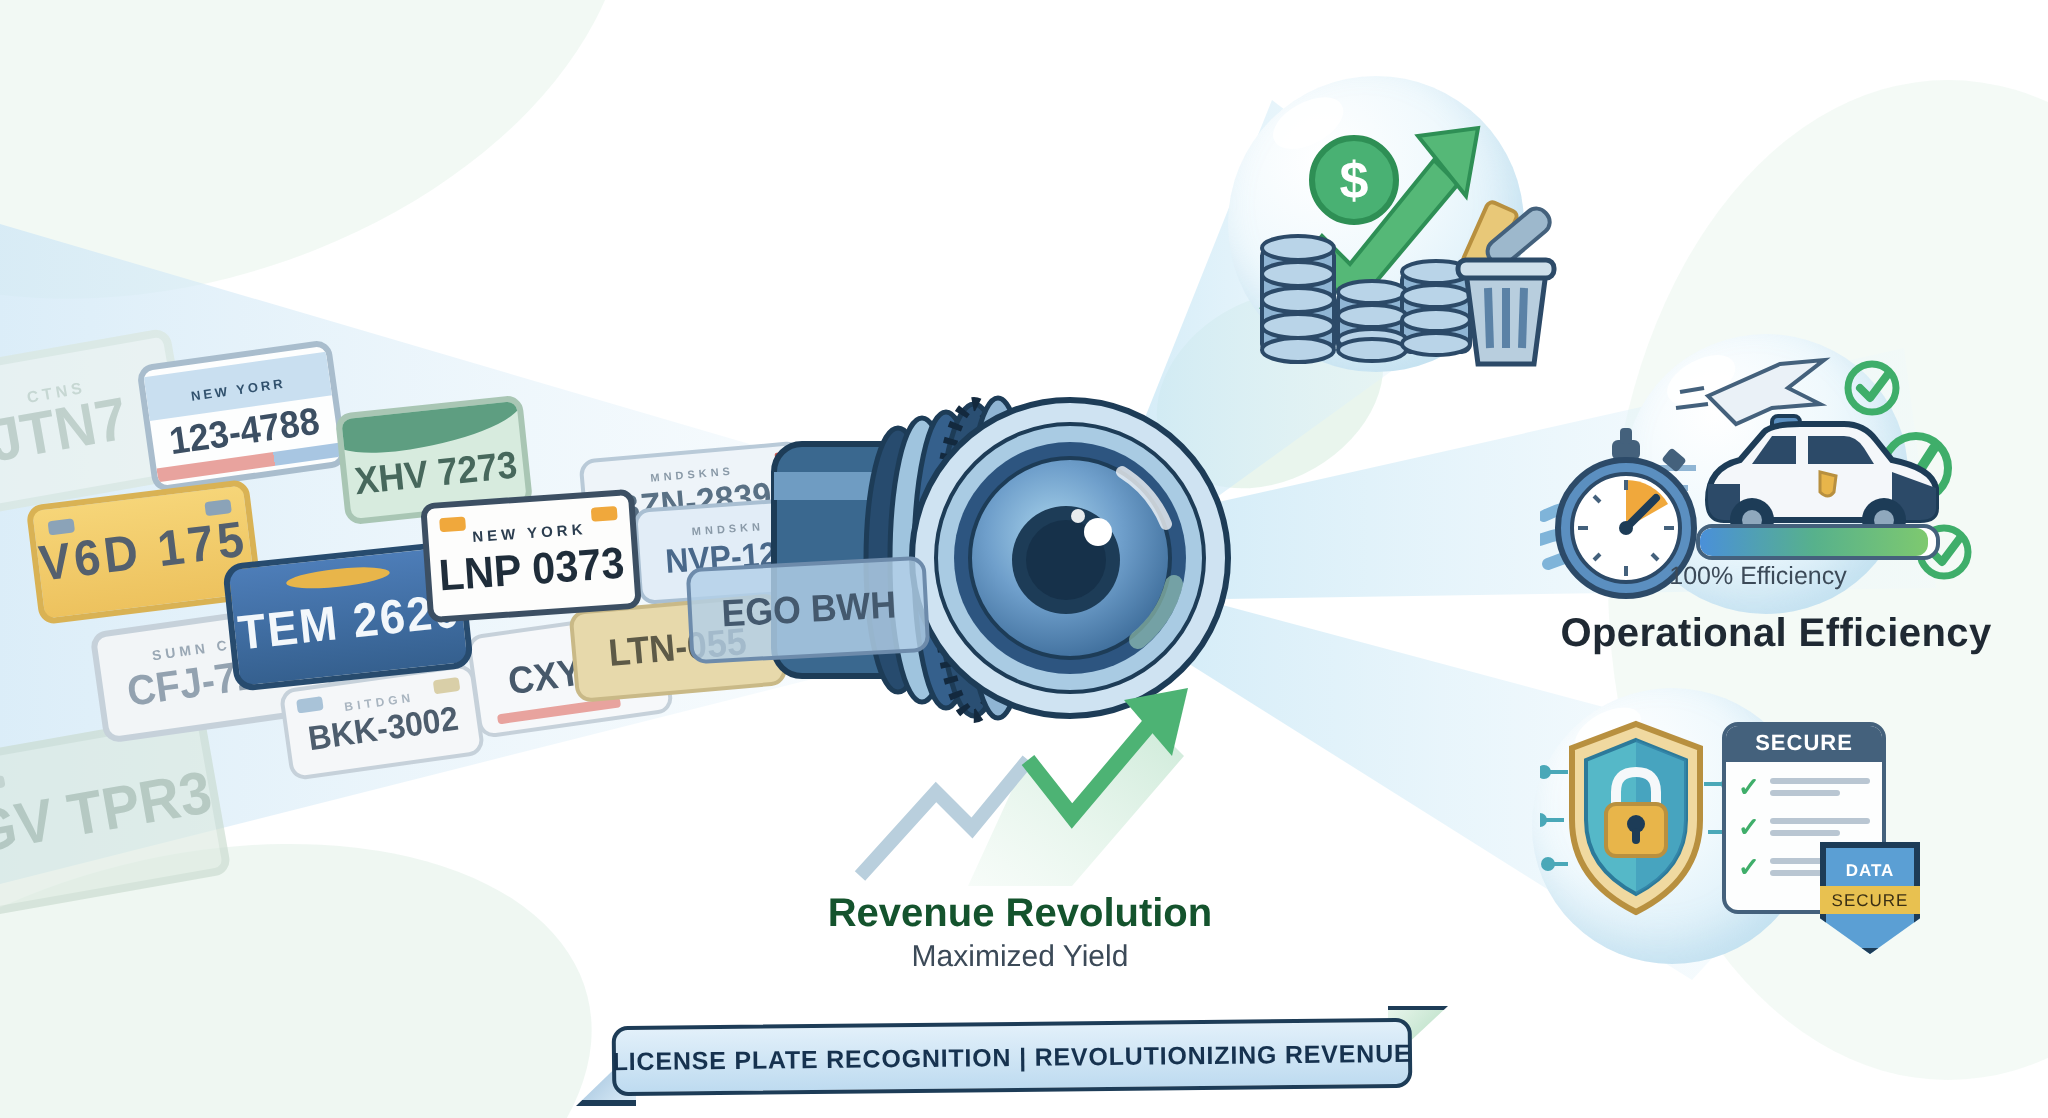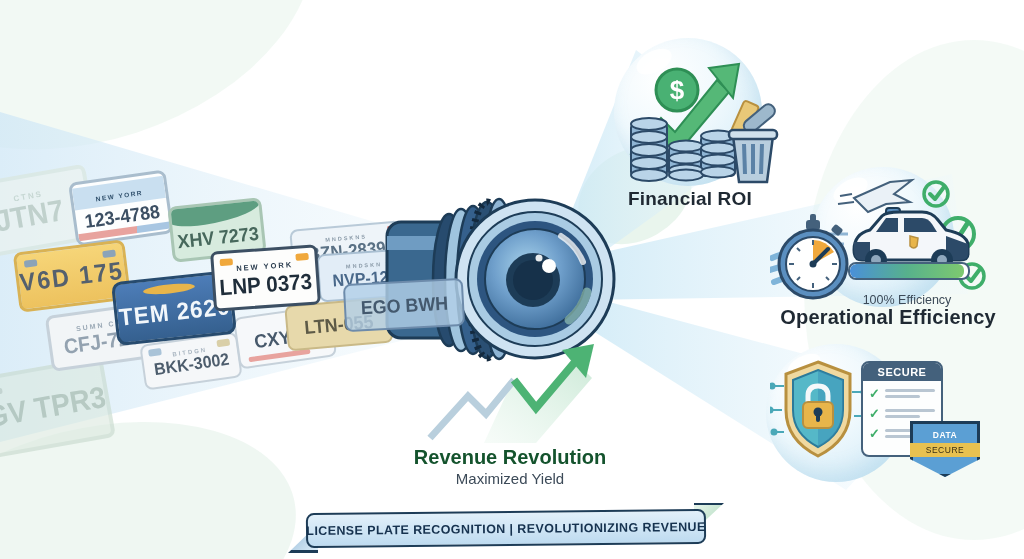--- a/index.html
+++ b/index.html
@@ -89,34 +89,34 @@
   .b-sec{left:766px;top:344px;width:140px;height:138px;}
   .bubble-label{position:absolute;z-index:11;font-weight:bold;color:#1f2933;text-align:center;
      font-size:19px;letter-spacing:.2px;}
   .lbl-fin{left:600px;top:188px;width:180px;}
   .lbl-op{left:770px;top:306px;width:236px;font-size:20px;}
   .lbl-sec{left:742px;top:482px;width:242px;}
   .icon-abs{position:absolute;z-index:10;}
   .eff-bar{position:absolute;left:848px;top:262px;width:118px;height:14px;border:2px solid #44617c;
      border-radius:8px;background:#fff;z-index:10;overflow:hidden;}
   .eff-fill{height:100%;width:97%;border-radius:6px;background:linear-gradient(to right,#4a90d9,#57b18c,#7ec96f);}
-  .eff-text{position:absolute;left:836px;top:281px;width:142px;text-align:center;font-size:12.5px;
-     color:#3c4a58;z-index:10;margin-top:12px;}
+  .eff-text{position:absolute;left:808px;top:281px;width:142px;text-align:center;font-size:12.5px;
+     color:#3c4a58;z-index:10;}
   
   .hotlist{position:absolute;left:861px;top:361px;width:78px;height:92px;background:#fdfefe;border:2.5px solid #44617c;
      border-radius:8px;z-index:10;overflow:hidden;}
   .hotlist-head{background:#44617c;color:#fff;font-weight:bold;font-size:11px;text-align:center;
      letter-spacing:.5px;padding:3px 0;}
   .hot-row{display:flex;align-items:center;gap:5px;padding:5px 6px 0 6px;}
   .hot-check{color:#3fae6a;font-weight:bold;font-size:13px;line-height:1;}
   .hot-lines{flex:1;}
   .hot-lines i{display:block;height:3px;background:#b9c6d2;border-radius:2px;margin:3px 0;}
   .hot-lines i:last-child{width:70%;}
   
-  .dbadge{position:absolute;left:910px;top:421px;width:70px;height:56px;z-index:11;
+  .dbadge{position:absolute;left:910px;top:421px;width:50px;height:56px;z-index:11;
      clip-path:polygon(0 0,100% 0,100% 68%,50% 100%,0 68%);
      background:#5b9fd4;border:0;display:flex;flex-direction:column;align-items:center;
      box-shadow:inset 0 0 0 3px #1d3c57;}
   .dbadge .d1{margin-top:9px;font-size:8.5px;font-weight:bold;color:#fff;letter-spacing:.5px;}
   .dbadge .d2{margin-top:3px;width:100%;text-align:center;background:#e8c150;color:#3a2f14;
      font-size:8.5px;font-weight:normal;padding:2px 0;letter-spacing:.5px;}
   
   .rev-title{position:absolute;left:380px;top:446px;width:260px;text-align:center;font-size:20px;
      font-weight:bold;color:#14532d;z-index:9;}
   .rev-sub{position:absolute;left:380px;top:470px;width:260px;text-align:center;font-size:15px;
@@ -300,21 +300,20 @@
     <g>
       <rect x="120" y="60" width="16" height="34" rx="3" transform="rotate(24 128 77)" fill="#e8c878" stroke="#b8903f" stroke-width="2"></rect>
       <rect x="136" y="58" width="13" height="36" rx="6" transform="rotate(50 142 76)" fill="#9db8cc" stroke="#44617c" stroke-width="2"></rect>
       <path d="M116,94 L156,94 L150,140 L122,140 Z" fill="#b8cede" stroke="#2c4a68" stroke-width="2.5"></path>
       <rect x="112" y="88" width="48" height="9" rx="4" fill="#cfe0ec" stroke="#2c4a68" stroke-width="2.5"></rect>
       <line x1="127" y1="102" x2="128" y2="132" stroke="#5b82a6" stroke-width="4"></line>
       <line x1="136" y1="102" x2="136" y2="132" stroke="#5b82a6" stroke-width="4"></line>
       <line x1="145" y1="102" x2="144" y2="132" stroke="#5b82a6" stroke-width="4"></line>
     </g>
   </svg>
-  <div class="bubble-label lbl-fin">Financial ROI</div>
 
   <div class="bubble b-op"></div>
   <svg class="icon-abs" style="left:770px;top:172px;" width="226" height="130" viewBox="0 0 226 130">
 
     <g stroke="#44617c" stroke-width="2" fill="#eaf1f7">
       <path d="M84,26 L120,10 L142,8 L124,22 L140,30 L116,32 L98,40 Z"></path>
       <line x1="70" y1="24" x2="82" y2="22"></line>
         <line x1="68" y1="32" x2="84" y2="30"></line>
     </g>
 

